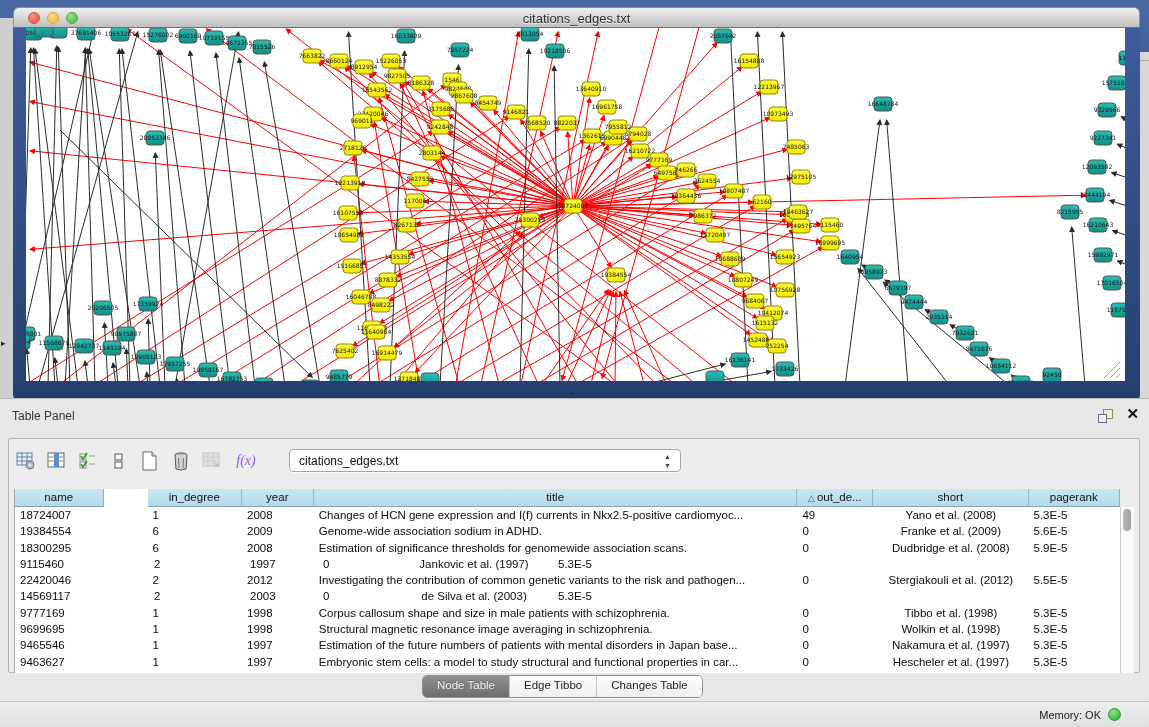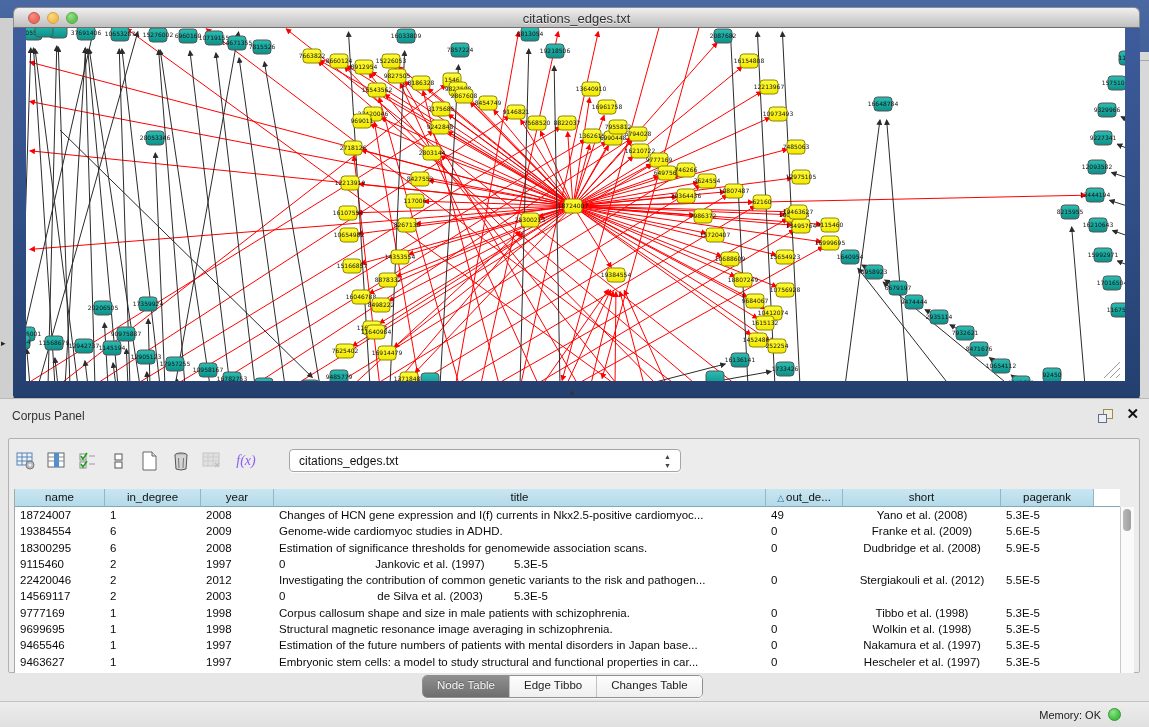--- a/index.html
+++ b/index.html
@@ -57,21 +57,21 @@
   .tablewrap{position:absolute;left:14px;top:90px;width:1106px;height:184px;background:#FFF;
     border-left:1px solid #A8A8A8;box-sizing:border-box;overflow:hidden;}
   .thead{display:flex;height:18px;}
   .th{box-sizing:border-box;background:linear-gradient(180deg,#C9E6F1,#B4DAE9);
     border-right:1px solid #8FB9C9;border-bottom:1px solid #7FA8BA;
     font-size:11.5px;color:#111;text-align:center;line-height:17px;white-space:nowrap;overflow:hidden;}
   .th .sortglyph{color:#2F6E93;font-size:9px;margin-right:2px;}
   .trow{display:flex;height:16.3px;}
   .td{box-sizing:border-box;font-size:11.5px;color:#0A0A0A;line-height:16.3px;
     padding-left:5px;white-space:nowrap;overflow:hidden;}
-  .c0{width:90px;} .c1{width:96px;} .c2{width:73px;} .c3{width:492px;}
+  .c0{width:90px;} .c1{width:96px;margin-left:44px;} .c2{width:73px;} .c3{width:492px;}
   .c4{width:77px;} .c5{width:158px;text-align:center;padding-left:0;} .c6{width:93px;} .cf{flex:1;background:#FFF;border-right:none;}
   .vscroll{position:absolute;left:1120px;top:108px;width:13px;height:166px;
     background:#FAFAFA;border-left:1px solid #C9C9C9;}
   .vthumb{position:absolute;left:2px;top:2px;width:8px;height:22px;border-radius:5px;
     background:linear-gradient(90deg,#B9B9B9,#9E9E9E);}
   
   .tabstrip{position:absolute;left:422px;top:276px;height:21px;display:flex;
     border:1px solid #8F8F8F;border-radius:5px;overflow:hidden;background:#FBFBFB;
     box-shadow:0 1px 0 rgba(255,255,255,.7);justify-content:center;}
   .tab{font-size:11.5px;color:#222;line-height:19px;text-align:center;padding:0 14px;
@@ -835,21 +835,21 @@
           </g>
         </svg>
       </div>
     </div>
   </div>
   <span class="splitter-cursor">▲</span>
 </div>
 
 <div class="panel">
   <div class="panel-header">
-    <span class="panel-title">Corpus Panel</span>
+    <span class="panel-title">Table Panel</span>
     <span class="float-btn">
         <span class="sq1"></span>
         <span class="sq2"></span>
       </span>
     <span class="close-btn">✕</span>
   </div>
 
   <div class="inner-box">
     <div class="toolbar">
       <span class="tool">
@@ -937,21 +937,21 @@
             <div class="td c2">2008</div>
             <div class="td c3">Changes of HCN gene expression and I(f) currents in Nkx2.5-positive cardiomyoc...</div>
             <div class="td c4">49</div>
             <div class="td c5">Yano et al. (2008)</div>
             <div class="td c6">5.3E-5</div>
           </div>
           <div class="trow">
             <div class="td c0">19384554</div>
             <div class="td c1">6</div>
             <div class="td c2">2009</div>
-            <div class="td c3">Genome-wide cardiomyoc studies in ADHD.</div>
+            <div class="td c3">Genome-wide association sodium in ADHD.</div>
             <div class="td c4">0</div>
             <div class="td c5">Franke et al. (2009)</div>
             <div class="td c6">5.6E-5</div>
           </div>
           <div class="trow">
             <div class="td c0">18300295</div>
             <div class="td c1">6</div>
             <div class="td c2">2008</div>
             <div class="td c3">Estimation of significance thresholds for genomewide association scans.</div>
             <div class="td c4">0</div>

